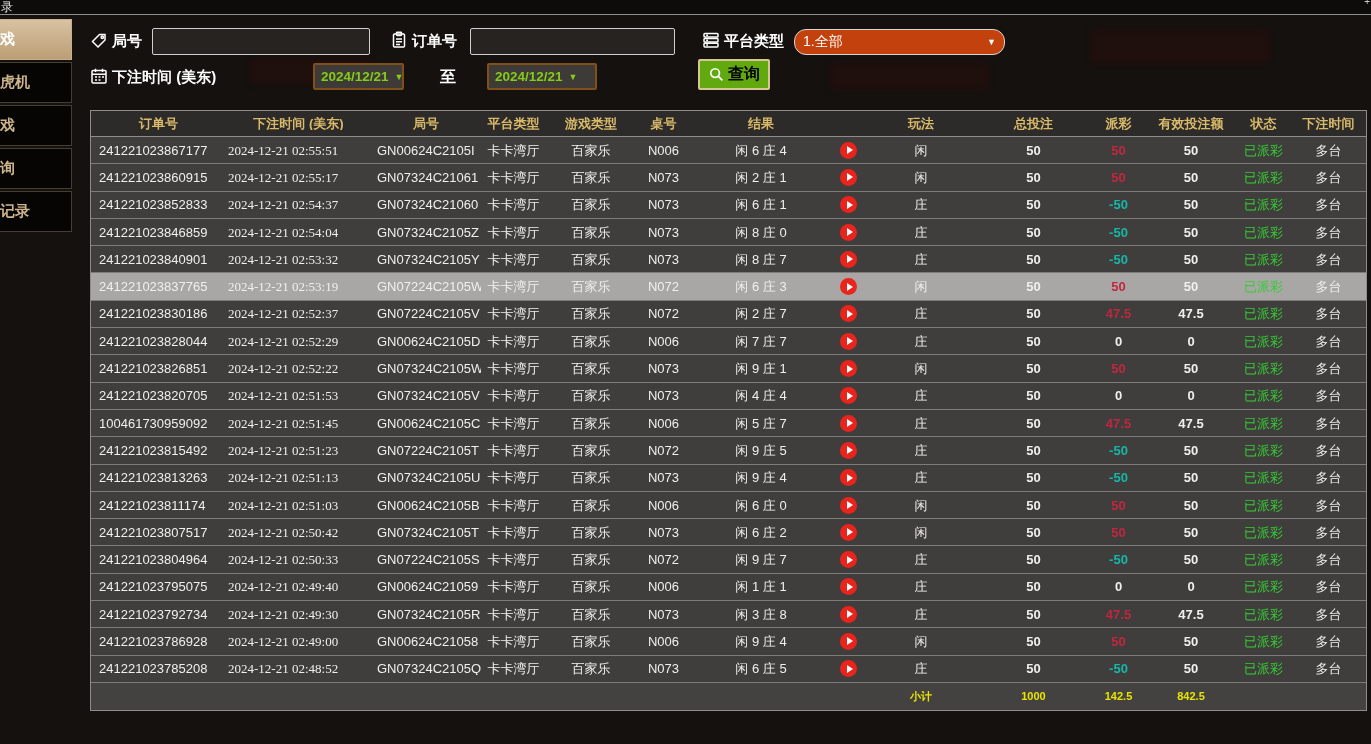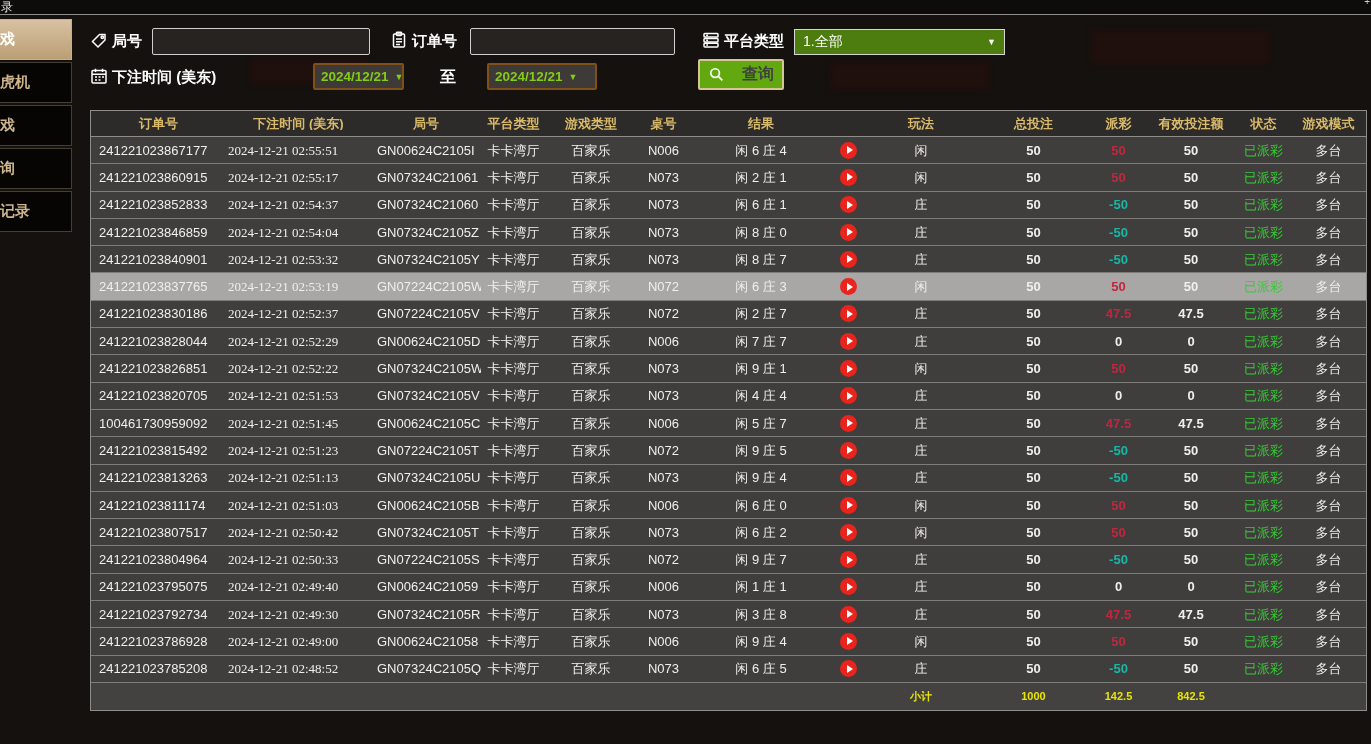--- a/index.html
+++ b/index.html
@@ -30,31 +30,31 @@
     transform:translateY(-50%); border-right:14px solid #c3a87e;
     border-top:21px solid transparent; border-bottom:21px solid transparent; }
 
   
   .filters { position:absolute; left:0; top:15px; width:1371px; height:95px; z-index:3; }
   .f-label { position:absolute; font-size:15px; font-weight:bold; color:#fff; white-space:nowrap; }
   .f-icon { position:absolute; width:18px; height:18px; }
   .f-icon svg { width:18px; height:18px; stroke:#fff; fill:none; stroke-width:1.5; }
   .txt-input { position:absolute; height:27px; background:#262320; border:1px solid #cfcfcf;
     border-radius:2px; color:#fff; font-size:13px; padding:0 6px; outline:none; }
-  .dd { position:absolute; height:26px; background:#4d7c0f; border:1px solid #d6d6d6;
-    border-radius:0; color:#fff; font-size:14px; display:flex; align-items:center;
+  .dd { position:absolute; height:26px; background:#c2410c; border:1px solid #d6d6d6;
+    border-radius:12px; color:#fff; font-size:14px; display:flex; align-items:center;
     padding:0 8px; cursor:pointer; }
   .dd .caret { margin-left:auto; font-size:9px; color:#fff; }
   .datepick { position:absolute; height:27px; background:#3d3a37; border:2px solid #815019;
     border-radius:2px; color:#84cc16; font-size:13.5px; font-weight:bold; display:flex;
     align-items:center; padding:0 6px; cursor:pointer; }
   .datepick .caret { margin-left:6px; font-size:9px; }
   .search-btn { position:absolute; height:31px; background:#61a90f;
-    border:2px solid #d8c596; border-radius:2px; color:#404040; font-size:16px; font-weight:bold;
-    display:flex; align-items:center; gap:17px; padding:0 8px; cursor:pointer; }
+    border:2px solid #d8c596; border-radius:2px; color:#000000; font-size:16px; font-weight:bold;
+    display:flex; align-items:center; gap:3px; padding:0 8px; cursor:pointer; }
   .search-btn svg { width:17px; height:17px; stroke:#fff; fill:none; stroke-width:1.8; }
 
   
   .btable { position:absolute; left:90px; top:110px; width:1277px; z-index:2;
     border:1px solid #8f8d89; background:#403e3c; }
   .grid { display:grid;
     grid-template-columns:135px 145px 110px 65px 90px 55px 140px 35px 110px 115px 55px 90px 55px 1fr;
     align-items:center; }
   .thead { height:26px; background:#2d2b29; border-bottom:1px solid #8f8d89;
     color:#d9ba6a; font-weight:bold; font-size:13px; }
@@ -175,21 +175,21 @@
       <div class="cell">平台类型</div>
       <div class="cell">游戏类型</div>
       <div class="cell">桌号</div>
       <div class="cell">结果</div>
       <div class="cell"></div>
       <div class="cell">玩法</div>
       <div class="cell">总投注</div>
       <div class="cell">派彩</div>
       <div class="cell">有效投注额</div>
       <div class="cell">状态</div>
-      <div class="cell">游戏模式</div>
+      <div class="cell">下注时间</div>
     </div>
   <div>
   <div class="grid trow">
     <div class="cell order">241221023867177</div>
     <div class="cell time">2024-12-21 02:55:51</div>
     <div class="cell round">GN00624C2105I</div>
     <div class="cell">卡卡湾厅</div>
     <div class="cell">百家乐</div>
     <div class="cell">N006</div>
     <div class="cell">闲 6 庄 4</div>

